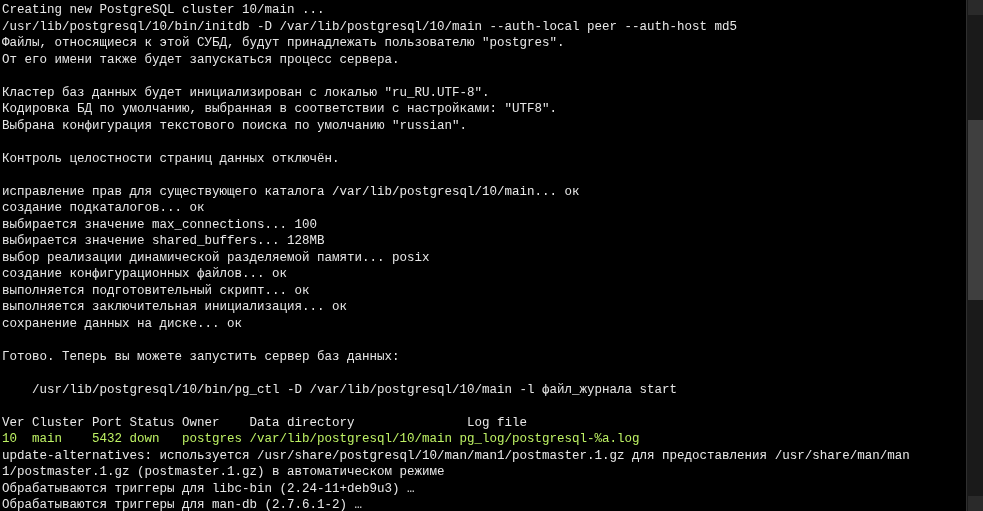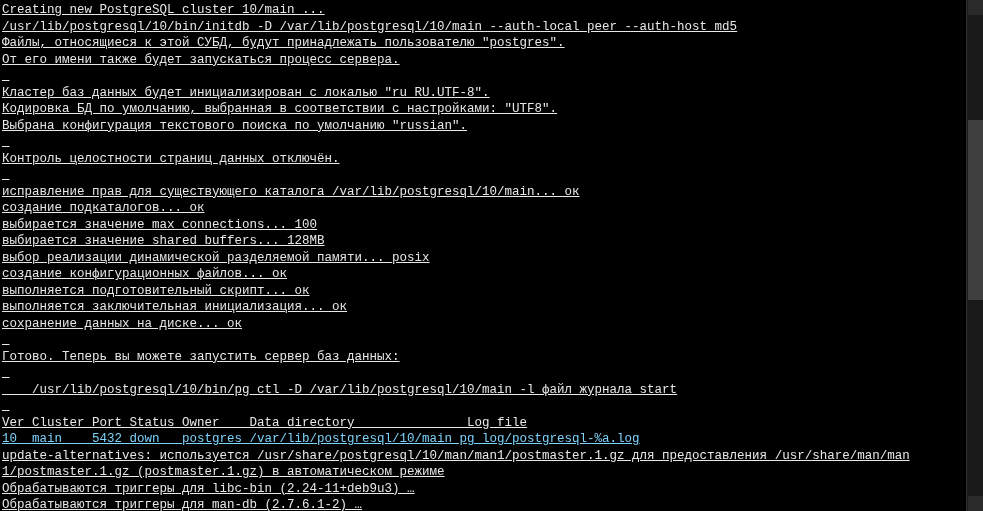--- a/index.html
+++ b/index.html
@@ -42,22 +42,22 @@
     left: 1px;
     width: 15px;
     height: 15px;
     background: #2a2a2a;
   }
   .scroll-arrow.up { top: 0; }
   .scroll-arrow.down { bottom: 0; }
   .terminal {
     white-space: pre;
   }
-  .line { display: block; text-decoration: underline; }
-  .red { color: #7dd3fc; }
+  .line { display: block; }
+  .red { color: #bef264; }
 </style>
 </head>
 <body>
 
 <div class="terminal" id="terminal"><span class="line">Creating new PostgreSQL cluster 10/main ...</span><span class="line">/usr/lib/postgresql/10/bin/initdb -D /var/lib/postgresql/10/main --auth-local peer --auth-host md5</span><span class="line">Файлы, относящиеся к этой СУБД, будут принадлежать пользователю "postgres".</span><span class="line">От его имени также будет запускаться процесс сервера.</span><span class="line">&nbsp;</span><span class="line">Кластер баз данных будет инициализирован с локалью "ru_RU.UTF-8".</span><span class="line">Кодировка БД по умолчанию, выбранная в соответствии с настройками: "UTF8".</span><span class="line">Выбрана конфигурация текстового поиска по умолчанию "russian".</span><span class="line">&nbsp;</span><span class="line">Контроль целостности страниц данных отключён.</span><span class="line">&nbsp;</span><span class="line">исправление прав для существующего каталога /var/lib/postgresql/10/main... ок</span><span class="line">создание подкаталогов... ок</span><span class="line">выбирается значение max_connections... 100</span><span class="line">выбирается значение shared_buffers... 128MB</span><span class="line">выбор реализации динамической разделяемой памяти... posix</span><span class="line">создание конфигурационных файлов... ок</span><span class="line">выполняется подготовительный скрипт... ок</span><span class="line">выполняется заключительная инициализация... ок</span><span class="line">сохранение данных на диске... ок</span><span class="line">&nbsp;</span><span class="line">Готово. Теперь вы можете запустить сервер баз данных:</span><span class="line">&nbsp;</span><span class="line">    /usr/lib/postgresql/10/bin/pg_ctl -D /var/lib/postgresql/10/main -l файл_журнала start</span><span class="line">&nbsp;</span><span class="line">Ver Cluster Port Status Owner    Data directory               Log file</span><span class="line red">10  main    5432 down   postgres /var/lib/postgresql/10/main pg_log/postgresql-%a.log</span><span class="line">update-alternatives: используется /usr/share/postgresql/10/man/man1/postmaster.1.gz для предоставления /usr/share/man/man</span><span class="line">1/postmaster.1.gz (postmaster.1.gz) в автоматическом режиме</span><span class="line">Обрабатываются триггеры для libc-bin (2.24-11+deb9u3) …</span><span class="line">Обрабатываются триггеры для man-db (2.7.6.1-2) …</span></div>
 
 <div class="scrollbar">
   <div class="scroll-arrow up"></div>
   <div class="scroll-thumb"></div>
   <div class="scroll-arrow down"></div>

